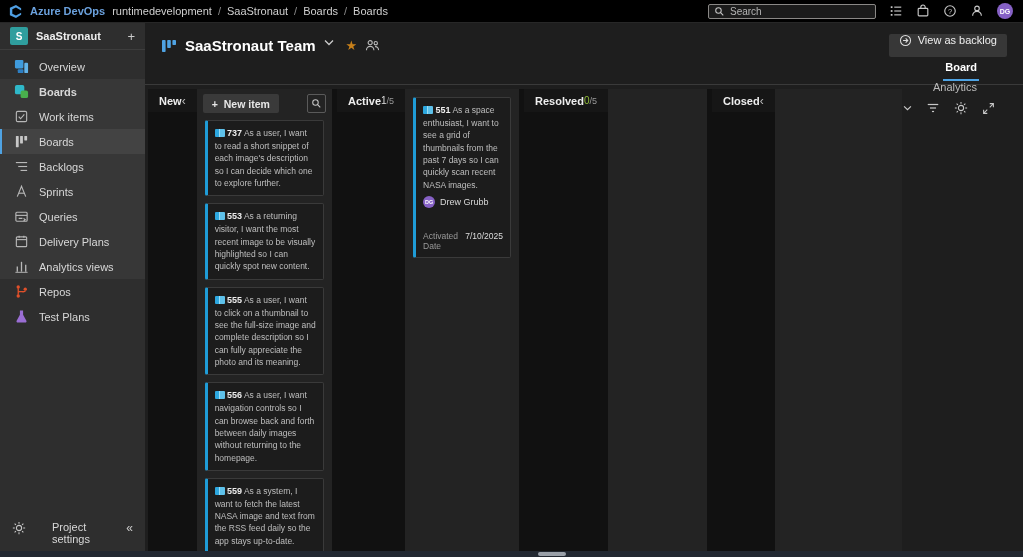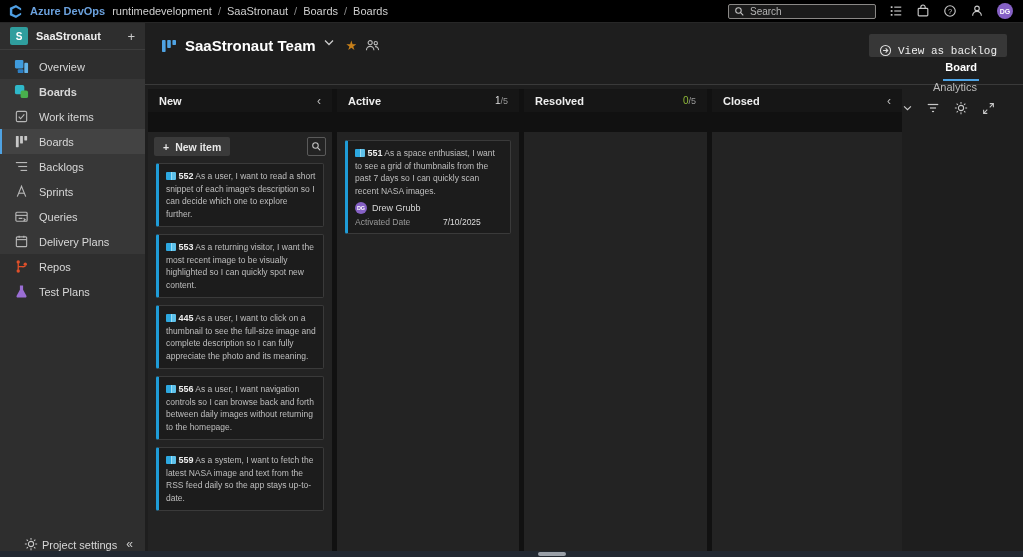--- a/index.html
+++ b/index.html
@@ -9,21 +9,21 @@
 
   
   .topbar { height:23px; background:#000000; display:flex; align-items:center;
     justify-content:space-between; padding:0 10px 0 8px; border-bottom:1px solid #272727; }
   .tb-left { display:flex; align-items:center; gap:7px; }
   .brand { color:#6ba1dd; font-weight:bold; font-size:11px; }
   .crumbs { display:flex; align-items:center; gap:6px; font-size:11px; color:#cfcfcf; }
   .crumbs .sep { color:#8a8a8a; }
   .crumb { cursor:pointer; }
   .tb-right { display:flex; align-items:center; gap:13px; }
-  .searchbox { display:flex; align-items:center; gap:5px; width:148px; height:15px;
+  .searchbox { display:flex; align-items:center; gap:5px; width:168px; height:15px;
     border:1px solid #8a8886; border-radius:2px; background:#1b1b1b; padding:0 5px; }
   .searchbox input { flex:1; background:transparent; border:none; outline:none;
     color:#dddddd; font-size:10px; font-family:inherit; }
   .searchbox input::placeholder { color:#b5b5b5; }
   .tb-ic { width:14px; height:14px; cursor:pointer; }
   .avatar { width:16px; height:16px; border-radius:50%; background:#8661c5; color:#fff;
     font-size:7px; font-weight:bold; display:flex; align-items:center; justify-content:center; cursor:pointer; }
 
   
   .shell { display:flex; height:528px; }
@@ -36,45 +36,45 @@
     font-size:10px; font-weight:bold; display:flex; align-items:center; justify-content:center; }
   .proj-name { font-size:11px; font-weight:bold; color:#eee; flex:1; }
   .proj-add { color:#cccccc; font-size:13px; cursor:pointer; }
   .nav { display:flex; flex-direction:column; padding-top:4px; }
   .nav-item { height:25px; display:flex; align-items:center; gap:10px; padding-left:12px;
     font-size:11px; color:#d8d8d8; cursor:pointer; border-left:2px solid transparent; }
   .nav-item .nic { width:15px; height:15px; flex-shrink:0; }
   .grp { background:#373737; }
   .grp-label { font-weight:bold; }
   .sel { background:#434343; border-left:2px solid #4fa3e3; }
-  .side-foot { margin-top:auto; height:30px; display:flex; align-items:flex-end; gap:4px;
-    padding:0 12px; font-size:11px; color:#d8d8d8; cursor:pointer;margin-left:12px; }
+  .side-foot { margin-top:auto; height:30px; display:flex; align-items:flex-start; gap:26px;
+    padding:0 12px; font-size:11px; color:#d8d8d8; cursor:pointer; }
   .side-foot .collapse { margin-left:auto; color:#cccccc; font-size:12px; }
 
   
   .main { flex:1; display:flex; flex-direction:column; background:#1e1e1e; min-width:0; }
   .bh-row { display:flex; align-items:center; padding:11px 16px 2px 16px; gap:8px; }
   .team-title { font-size:15px; font-weight:bold; color:#ffffff; cursor:pointer; }
   .hic { width:14px; height:14px; cursor:pointer; }
   .star { color:#c8801a; font-size:13px; line-height:13px; cursor:pointer; }
   .vab-btn { margin-left:auto; height:23px; background:#373737; border:none; border-radius:2px;
-    color:#eeeeee; font-size:11px; font-family:Liberation Mono, monospace; display:flex; align-items:flex-end; gap:6px;
+    color:#eeeeee; font-size:11px; font-family:Liberation Sans, sans-serif; display:flex; align-items:flex-start; gap:6px;
     padding:0 10px; cursor:pointer; }
   .tabs-row { display:flex; align-items:flex-end; padding:2px 28px 0 16px; height:26px;
     border-bottom:1px solid #3a3a3a;flex-direction:column; }
   .tab { font-size:11px; color:#bbbbbb; padding:0 2px 6px 2px; margin-right:16px; cursor:pointer;
     border-bottom:2px solid transparent; }
   .tab.active { color:#ffffff; font-weight:bold; border-bottom:2px solid #4fa3e3; }
   .tr-right { margin-left:auto; display:flex; align-items:center; gap:14px; padding-bottom:5px; }
   .stories-dd { display:flex; align-items:center; gap:12px; font-size:11px; color:#eeeeee; cursor:pointer; }
 
   
   .board-wrap { flex:1; padding:4px 0 0 3px; overflow:hidden; }
   .columns-strip { display:flex; gap:5px; background:#111111; width:754px; height:100%; }
-  .col { display:flex; flex-direction:column;gap:20px; }
+  .col { display:flex; flex-direction:row; }
   .col-new { width:184px; } .col-active { width:182px; } .col-resolved { width:183px; } .col-closed { width:190px; }
   .col-header { height:23px; display:flex; align-items:center; justify-content:space-between;
     padding:0 11px; background:#161616; }
   .col-name { font-size:11px; font-weight:bold; color:#eeeeee; }
   .col-collapse { color:#bbbbbb; font-size:12px; cursor:pointer; }
   .col-count { font-size:10px; color:#dddddd; }
   .col-count .lim { color:#999999; font-size:9px; }
   .col-count .ok { color:#8fba37; }
   .col-body { flex:1; background:#232323; overflow:hidden; position:relative; }
   .col-toolbar { display:flex; align-items:center; justify-content:space-between; padding:5px 6px 2px 6px; }
@@ -87,21 +87,21 @@
   .card { margin:5px 8px 7px 8px; background:#1c1c1c; border:1px solid #3a3a3a;
     border-left:3px solid #1f9cd7; border-radius:2px; padding:6px 7px; cursor:pointer; }
   .card-line { font-size:8.5px; line-height:1.45; color:#bfbfbf; }
   .story-ic { display:inline-block; width:10px; height:8px; border-radius:1px; vertical-align:-1px;
     background:linear-gradient(90deg,#2da8e0 45%,#9adcf5 45%,#9adcf5 55%,#5ec1ea 55%); }
   .cid { color:#ededed; font-size:9px; font-weight:bold; }
   .assignee-row { display:flex; align-items:center; gap:5px; margin-top:5px; }
   .mini-av { width:12px; height:12px; border-radius:50%; background:#8661c5; color:#fff;
     font-size:5.5px; font-weight:bold; display:flex; align-items:center; justify-content:center; }
   .assignee-name { font-size:9px; color:#d8d8d8; }
-  .field-row { display:flex; margin-top:3px; }
+  .field-row { display:flex; margin-top:23px; }
   .f-label { width:88px; font-size:8.5px; color:#999999; }
   .f-value { font-size:8.5px; color:#dddddd; }
 
   
   .hscroll { height:6px; background:#222831; position:relative; }
   .hthumb { position:absolute; left:538px; top:1px; width:28px; height:4px;
     background:#9aa0a8; border-radius:2px; cursor:pointer; }
 </style>
 </head>
 <body>
@@ -249,20 +249,31 @@
           <span class="nic">
             <svg width="15" height="15" viewBox="0 0 16 16" fill="none" stroke="#b8b8b8" stroke-width="1.2">
                 <rect x="2.5" y="3" width="11" height="10.5" rx="1"></rect>
                 <line x1="2.5" y1="6" x2="13.5" y2="6"></line>
                 <line x1="5.5" y1="1.8" x2="5.5" y2="4"></line>
                 <line x1="10.5" y1="1.8" x2="10.5" y2="4"></line>
               </svg>
           </span>
           <span>Delivery Plans</span>
         </div>
+        <div class="nav-item grp">
+          <span class="nic">
+            <svg width="15" height="15" viewBox="0 0 16 16" fill="none" stroke="#b8b8b8" stroke-width="1.4">
+                <line x1="3.5" y1="13.5" x2="3.5" y2="8"></line>
+                <line x1="8" y1="13.5" x2="8" y2="3"></line>
+                <line x1="12.5" y1="13.5" x2="12.5" y2="6"></line>
+                <line x1="1.5" y1="14.2" x2="14.5" y2="14.2" stroke-width="1"></line>
+              </svg>
+          </span>
+          <span>Analytics views</span>
+        </div>
         <div class="nav-item">
           <span class="nic">
             <svg width="15" height="15" viewBox="0 0 16 16" fill="none" stroke="#e0502a" stroke-width="1.4">
                 <circle cx="4.5" cy="3.2" r="1.8" fill="#e0502a" stroke="none"></circle>
                 <circle cx="4.5" cy="12.8" r="1.8" fill="#e0502a" stroke="none"></circle>
                 <circle cx="12" cy="5.5" r="1.8" fill="#e0502a" stroke="none"></circle>
                 <path d="M4.5 4.5 V11.5 M4.5 9 C4.5 7 12 9.5 12 7.3"></path>
               </svg>
           </span>
           <span>Repos</span>
@@ -381,27 +392,27 @@
                 </button>
                 <button class="search-btn">
                   <svg width="11" height="11" viewBox="0 0 16 16" fill="none" stroke="#c8c8c8" stroke-width="1.5">
                       <circle cx="6.5" cy="6.5" r="4"></circle>
                       <line x1="9.6" y1="9.6" x2="13.5" y2="13.5"></line>
                     </svg>
                 </button>
               </div>
 
               <div class="card">
-                <div class="card-line"><span class="story-ic"></span> <span class="cid">552</span> <span>As a user, I want to read a short snippet of each image's description so I can decide which one to explore further.</span></div>
+                <div class="card-line"><span class="story-ic"></span> <span class="cid">737</span> <span>As a user, I want to read a short snippet of each image's description so I can decide which one to explore further.</span></div>
               </div>
               <div class="card">
                 <div class="card-line"><span class="story-ic"></span> <span class="cid">553</span> <span>As a returning visitor, I want the most recent image to be visually highlighted so I can quickly spot new content.</span></div>
               </div>
               <div class="card">
-                <div class="card-line"><span class="story-ic"></span> <span class="cid">445</span> <span>As a user, I want to click on a thumbnail to see the full-size image and complete description so I can fully appreciate the photo and its meaning.</span></div>
+                <div class="card-line"><span class="story-ic"></span> <span class="cid">555</span> <span>As a user, I want to click on a thumbnail to see the full-size image and complete description so I can fully appreciate the photo and its meaning.</span></div>
               </div>
               <div class="card">
                 <div class="card-line"><span class="story-ic"></span> <span class="cid">556</span> <span>As a user, I want navigation controls so I can browse back and forth between daily images without returning to the homepage.</span></div>
               </div>
               <div class="card">
                 <div class="card-line"><span class="story-ic"></span> <span class="cid">559</span> <span>As a system, I want to fetch the latest NASA image and text from the RSS feed daily so the app stays up-to-date.</span></div>
               </div>
 
             </div>
           </div>

